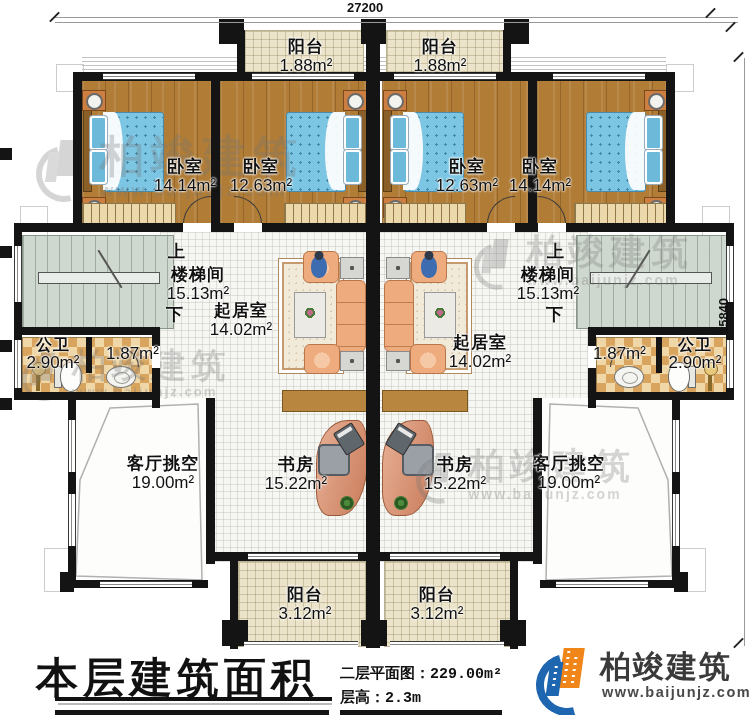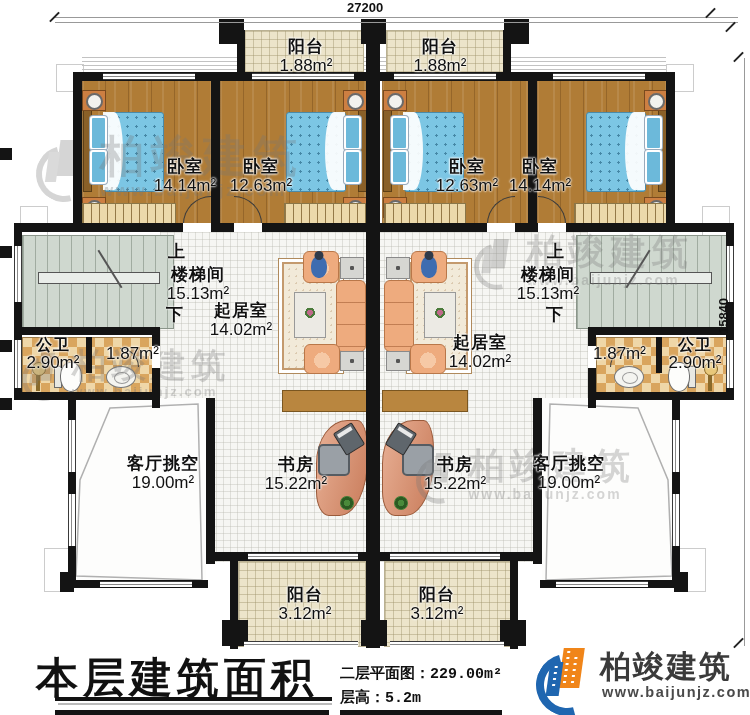--- a/index.html
+++ b/index.html
@@ -465,21 +465,21 @@
       </div>
   </div>
 
   <div class="ft-title">本层建筑面积</div>
   <div class="ft-line1"></div>
   <div class="ft-line2"></div>
   <div class="ft-info" style="left:340px;top:664px">
     <span>二层平面图：</span><span>229.00m²</span>
   </div>
   <div class="ft-info" style="left:340px;top:688px">
-    <span>层高：</span><span>5.2m</span>
+    <span>层高：</span><span>2.3m</span>
   </div>
   <div class="bmark">
     <div class="bm-sw"></div>
     <div class="bm-b1"></div>
     <div class="bm-b2"></div>
   </div>
   <div class="brand-name">柏竣建筑</div>
   <div class="brand-site">www.baijunjz.com</div>
 
 </div>

